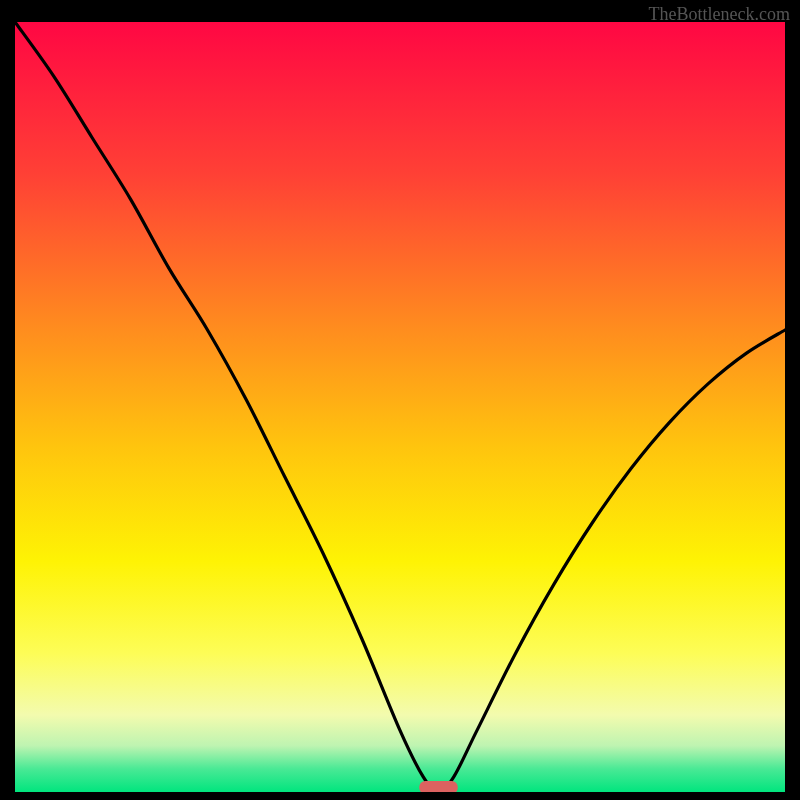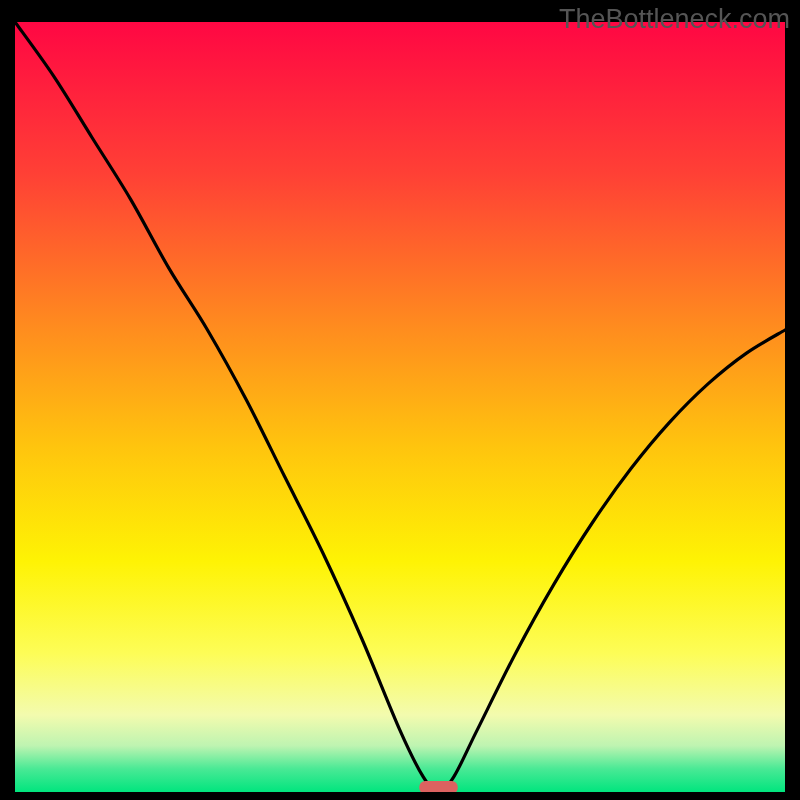--- a/index.html
+++ b/index.html
@@ -15,22 +15,22 @@
     width: 800px;
     height: 800px;
     background: #000;
     box-sizing: border-box;
   }
   .watermark {
     position: absolute;
     top: 4px;
     right: 10px;
     color: #555;
-    font-family: Liberation Sans, sans-serif;
-    font-size: 27px;
+    font-family: Liberation Serif, serif;
+    font-size: 18px;
     font-weight: 400;
     z-index: 50;
     letter-spacing: 0px;
   }
   .plot {
     position: absolute;
     left: 15px;
     top: 22px;
     width: 770px;
     height: 770px;

